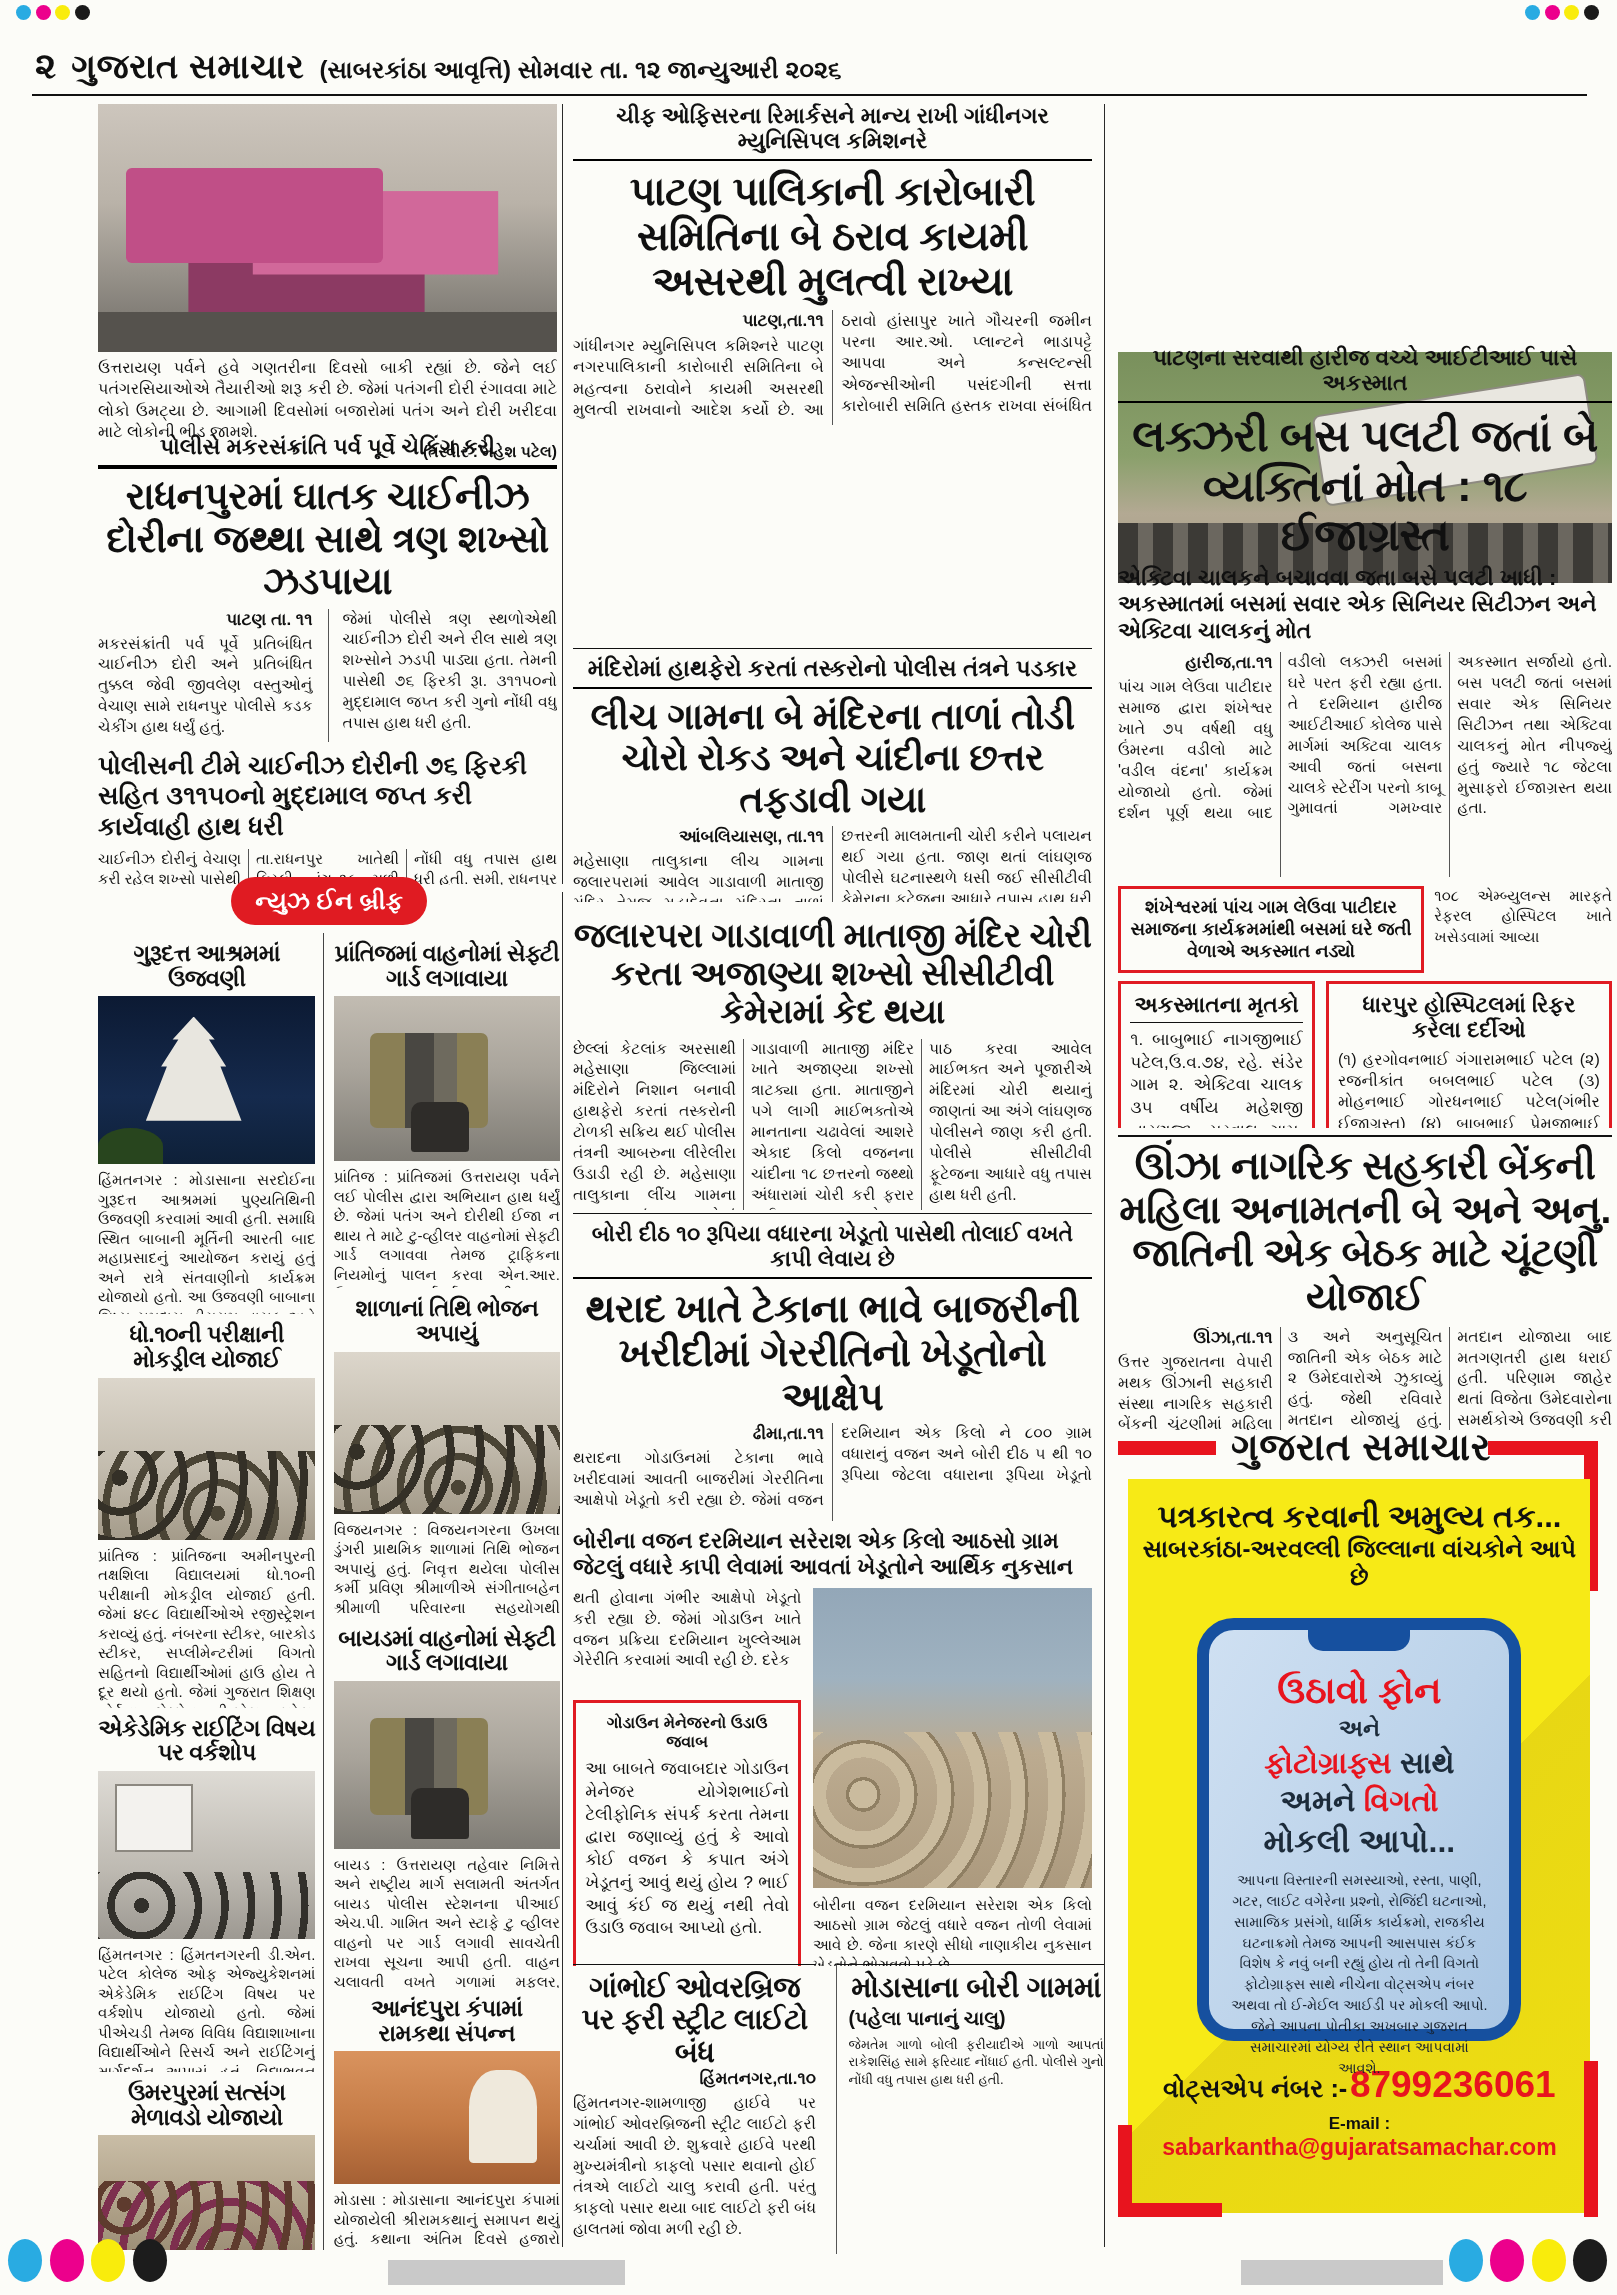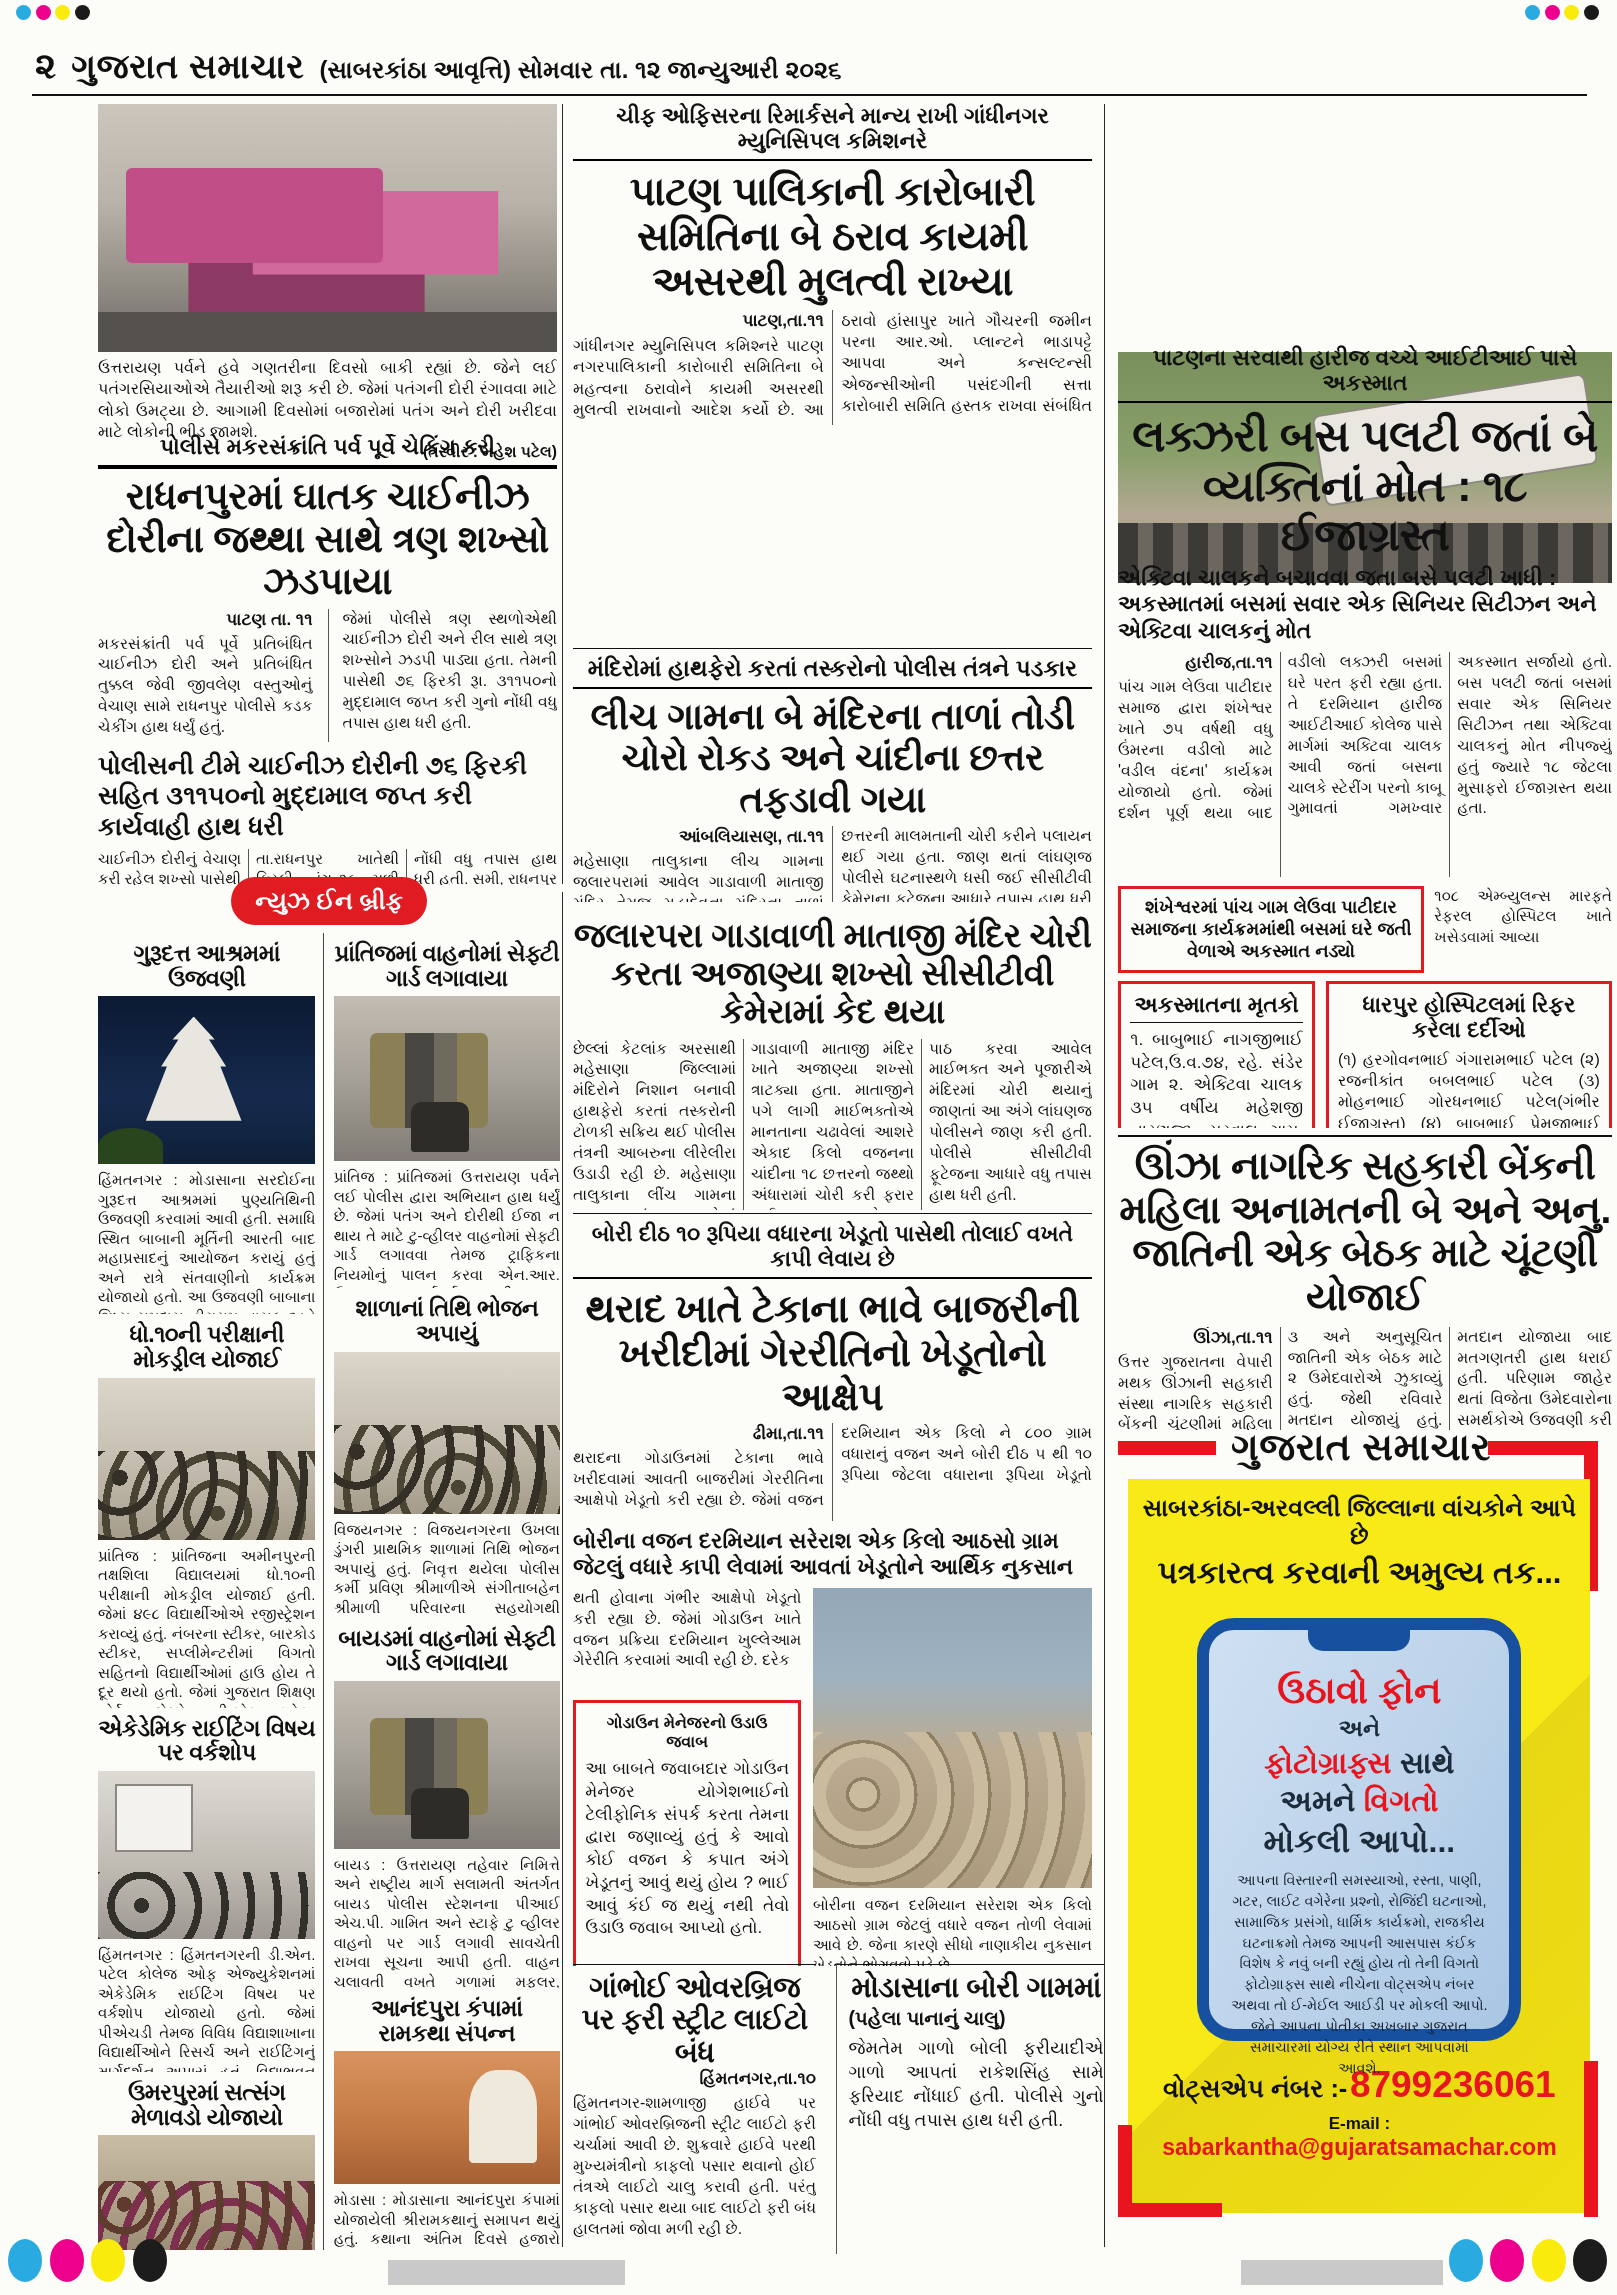--- a/index.html
+++ b/index.html
@@ -247,39 +247,39 @@
     <div class="headline" style="font-size:29px;margin-bottom:0">ગાંભોઈ ઓવરબ્રિજ પર ફરી સ્ટ્રીટ લાઈટો બંધ</div>
     <div class="body" style="height:208px;font-size:15.6px">
       <span class="dateline">હિંમતનગર,તા.૧૦</span>
       <span>હિંમતનગર-શામળાજી હાઈવે પર ગાંભોઈ ઓવરબ્રિજની સ્ટ્રીટ લાઈટો ફરી ચર્ચામાં આવી છે. શુક્રવારે હાઈવે પરથી મુખ્યમંત્રીનો કાફલો પસાર થવાનો હોઈ તંત્રએ લાઈટો ચાલુ કરાવી હતી. પરંતુ કાફલો પસાર થયા બાદ લાઈટો ફરી બંધ હાલતમાં જોવા મળી રહી છે.</span>
     </div>
   </div>
 
   <div class="abs" style="left:836px;top:1964px;width:255px;height:283px;overflow:hidden;border-top:1.7px solid #111;border-left:0.6px solid #555;padding:5.8px 0 0 11.6px">
     <div class="headline" style="font-size:29px;margin-bottom:3.5px">મોડાસાના બોરી ગામમાં</div>
     <div class="subhead" style="font-size:19.6px;margin-bottom:5.8px">(પહેલા પાનાનું ચાલુ)</div>
-    <div class="body" style="height:173px;font-size:18px">જેમતેમ ગાળો બોલી ફરીયાદીએ ગાળો આપતાં રાકેશસિંહ સામે ફરિયાદ નોંધાઈ હતી. પોલીસે ગુનો નોંધી વધુ તપાસ હાથ ધરી હતી.</div>
+    <div class="body" style="height:173px;font-size:13px">જેમતેમ ગાળો બોલી ફરીયાદીએ ગાળો આપતાં રાકેશસિંહ સામે ફરિયાદ નોંધાઈ હતી. પોલીસે ગુનો નોંધી વધુ તપાસ હાથ ધરી હતી.</div>
   </div>
 
   <div class="abs" style="left:1118px;top:1135px;width:494px;height:286px;overflow:hidden;border-top:2.3px solid #111;padding-top:7px">
     <div class="headline" style="font-size:39px;margin-bottom:8px">ઊંઝા નાગરિક સહકારી બેંકની મહિલા અનામતની બે અને અનુ. જાતિની એક બેઠક માટે ચૂંટણી યોજાઈ</div>
     <div class="body cols3" style="height:139px;font-size:15.6px">
       <span class="dateline">ઊંઝા,તા.૧૧</span>
       <span>ઉત્તર ગુજરાતના વેપારી મથક ઊંઝાની સહકારી સંસ્થા નાગરિક સહકારી બેંકની ચૂંટણીમાં મહિલા અનામતની બે બેઠક માટે ૩ અને અનુસૂચિત જાતિની એક બેઠક માટે ૨ ઉમેદવારોએ ઝુકાવ્યું હતું. જેથી રવિવારે મતદાન યોજાયું હતું. સવારે ૮ થી સાંજ સુધી મતદાન યોજાયા બાદ મતગણતરી હાથ ધરાઈ હતી. પરિણામ જાહેર થતાં વિજેતા ઉમેદવારોના સમર્થકોએ ઉજવણી કરી હતી.</span>
     </div>
   </div>
 
   <div class="abs" style="left:1118px;top:1426px;width:494px;height:809px">
     <div class="redbar" style="left:0;top:15px;width:98px;height:14px"></div>
     <div class="redbar" style="left:370px;top:15px;width:110px;height:14px"></div>
     <div class="redbar" style="left:466px;top:15px;width:14px;height:150px"></div>
     <div style="position:absolute;left:87px;top:0;width:312px;text-align:center;font-size:38px;font-weight:900;letter-spacing:0.6px">ગુજરાત સમાચાર</div>
     <div class="adyellow" style="position:absolute;left:10.4px;top:53px;width:462px;height:734px;padding:15px 14px;box-sizing:border-box">
+      <div style="text-align:center;font-size:31px;font-weight:900;margin-top:4.6px">પત્રકારત્વ કરવાની અમુલ્ય તક...</div>
       <div style="text-align:center;font-size:24px;font-weight:bold">સાબરકાંઠા-અરવલ્લી જિલ્લાના વાંચકોને આપે છે</div>
-      <div style="text-align:center;font-size:31px;font-weight:900;margin-top:4.6px">પત્રકારત્વ કરવાની અમુલ્ય તક...</div>
       <div class="phone" style="width:300px;height:399px;margin:27px auto 0">
         <div class="screen">
           <div class="adred" style="font-size:37px">ઉઠાવો ફોન</div>
           <div style="font-size:23px;margin-top:3.5px">અને</div>
           <div style="font-size:30px;margin-top:3.5px">
             <span class="adred">ફોટોગ્રાફ્સ</span>
             <span>સાથે</span>
           </div>
           <div style="font-size:30px;margin-top:3.5px">
             <span>અમને</span>

